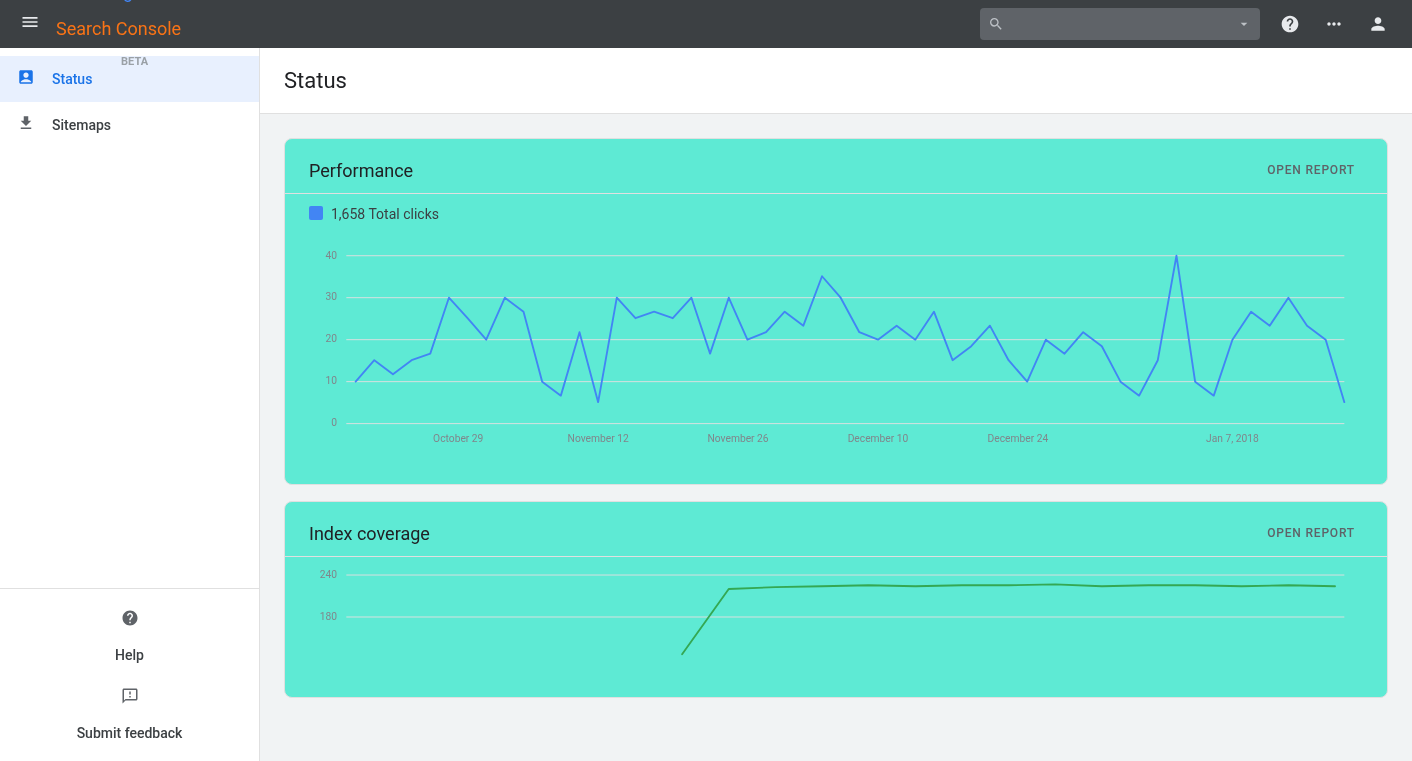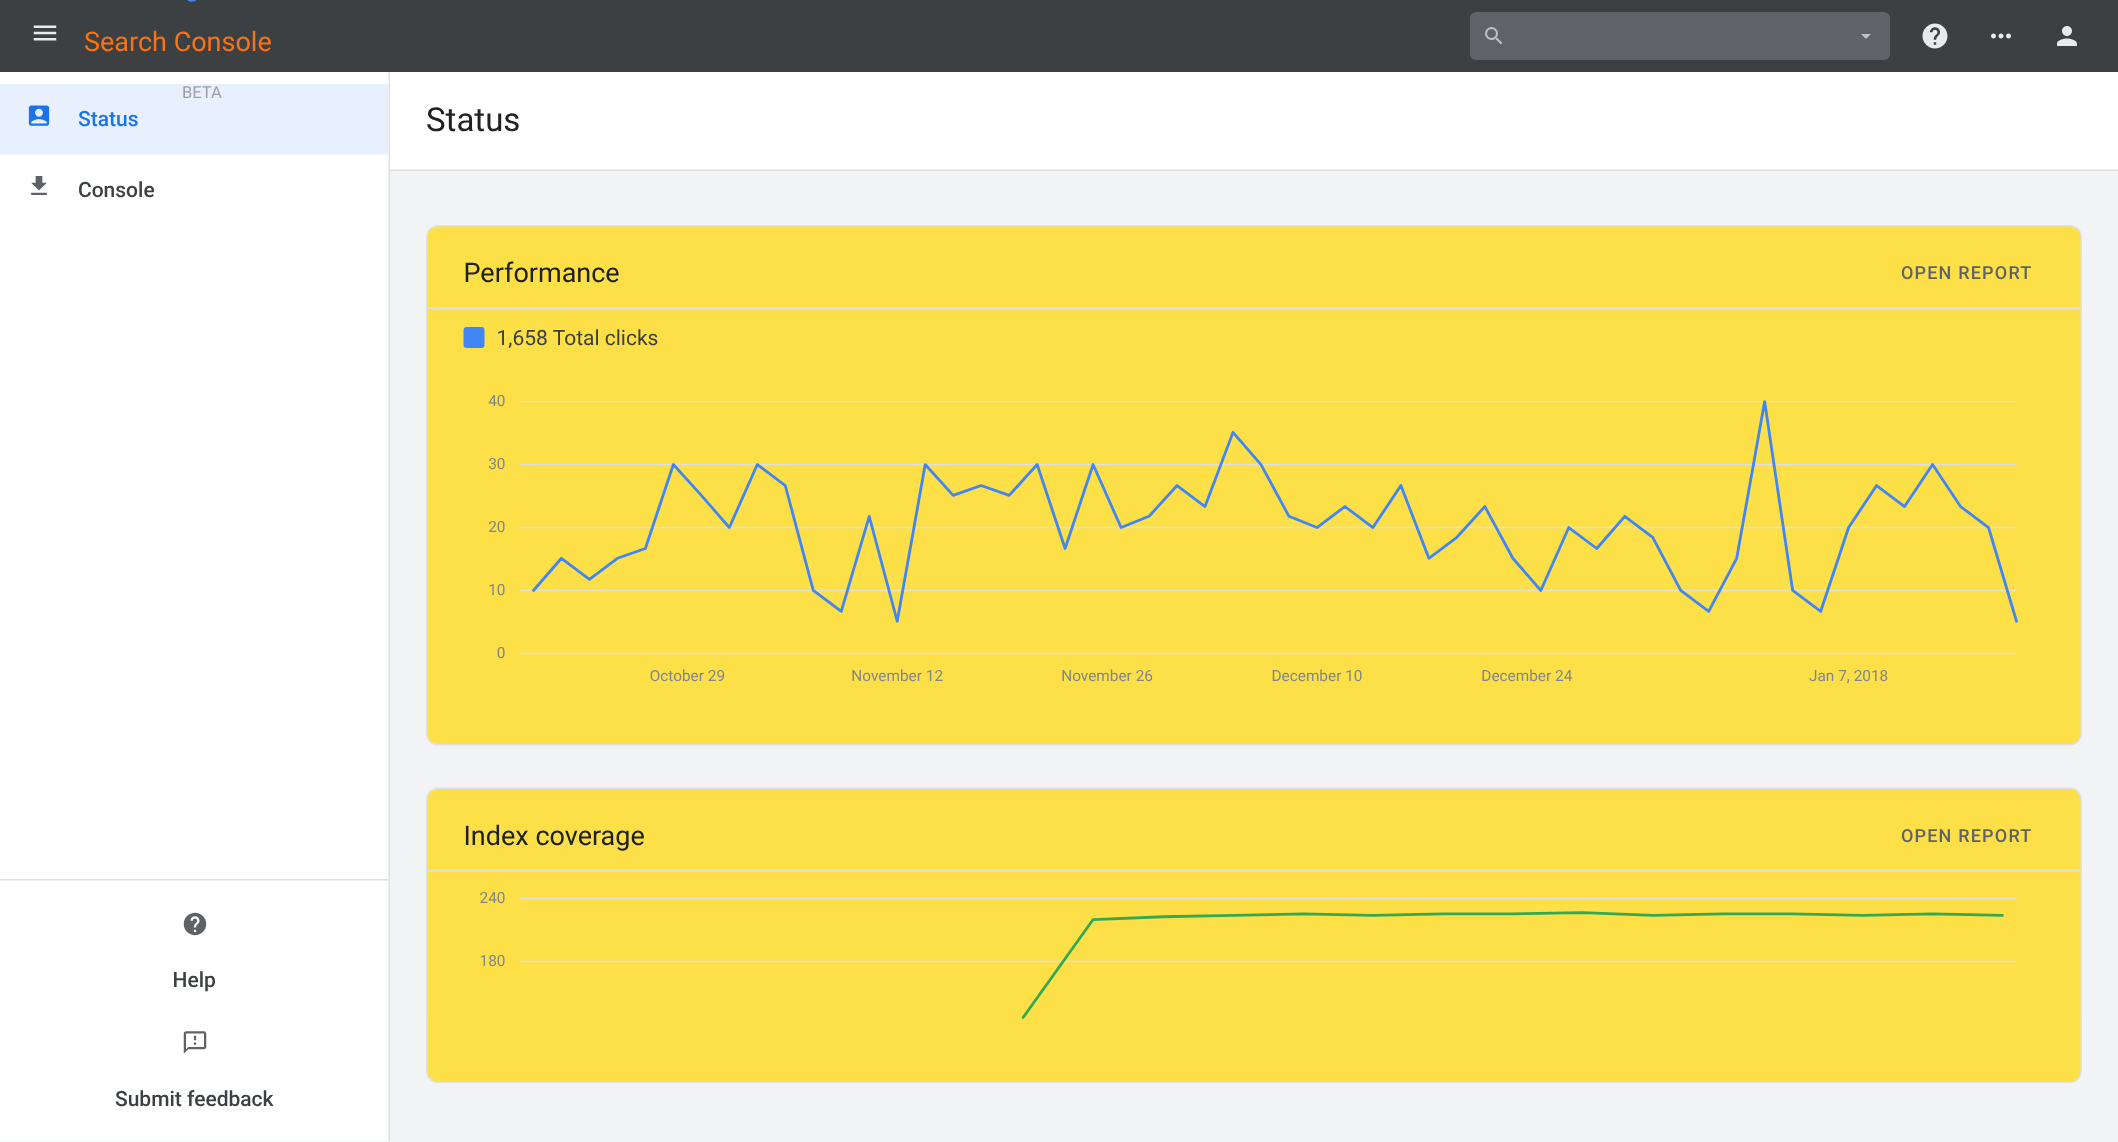--- a/index.html
+++ b/index.html
@@ -38,21 +38,21 @@
     .header-logo-google span.yellow { color: #fbbc05; }
     .header-logo-google span.green { color: #34a853; }
     .header-logo-product {
       font-size: 18px;
       color: #f97316;
       font-weight: 400;
     }
     .header-logo-beta {
       font-size: 11px;
       color: #9aa0a6;
-      font-weight: 400;
+      font-weight: 700;
       text-transform: uppercase;
       margin-left: 4px;
       vertical-align: super;
       padding-left: 28px;
     }
     .header-spacer { flex: 1; }
     .header-search {
       display: flex;
       align-items: center;
       background: #5f6368;
@@ -172,25 +172,24 @@
     }
     .content-body {
       padding: 24px;
       display: flex;
       flex-direction: column;
       gap: 16px;
     }
 
     
     .card {
-      background: #fde047;
+      background: #5eead4;
       border-radius: 8px;
       border: 1px solid #e0e0e0;
       overflow: hidden;
-      margin-top: 12px;
     }
     .card-header {
       display: flex;
       align-items: center;
       justify-content: space-between;
       padding: 20px 24px 12px;
       border-bottom: 1px solid #e0e0e0;
     }
     .card-title {
       font-size: 18px;
@@ -315,21 +314,21 @@
         </span>
         <span class="sidebar-label">Status</span>
       </div>
 
       <div class="sidebar-item">
         <span class="sidebar-icon">
           <svg width="18" height="18" viewBox="0 0 24 24" fill="#5f6368">
             <path d="M19 9h-4V3H9v6H5l7 7 7-7zM5 18v2h14v-2H5z"></path>
           </svg>
         </span>
-        <span class="sidebar-label">Console</span>
+        <span class="sidebar-label">Sitemaps</span>
       </div>
 
     </div>
     <div class="sidebar-bottom">
 
       <div class="sidebar-item">
         <span class="sidebar-icon">
           <svg width="18" height="18" viewBox="0 0 24 24" fill="#5f6368">
             <path d="M12 2C6.48 2 2 6.48 2 12s4.48 10 10 10 10-4.48 10-10S17.52 2 12 2zm1 17h-2v-2h2v2zm2.07-7.75l-.9.92C13.45 12.9 13 13.5 13 15h-2v-.5c0-1.1.45-2.1 1.17-2.83l1.24-1.26c.37-.36.59-.86.59-1.41 0-1.1-.9-2-2-2s-2 .9-2 2H8c0-2.21 1.79-4 4-4s4 1.79 4 4c0 .88-.36 1.68-.93 2.25z"></path>
           </svg>

